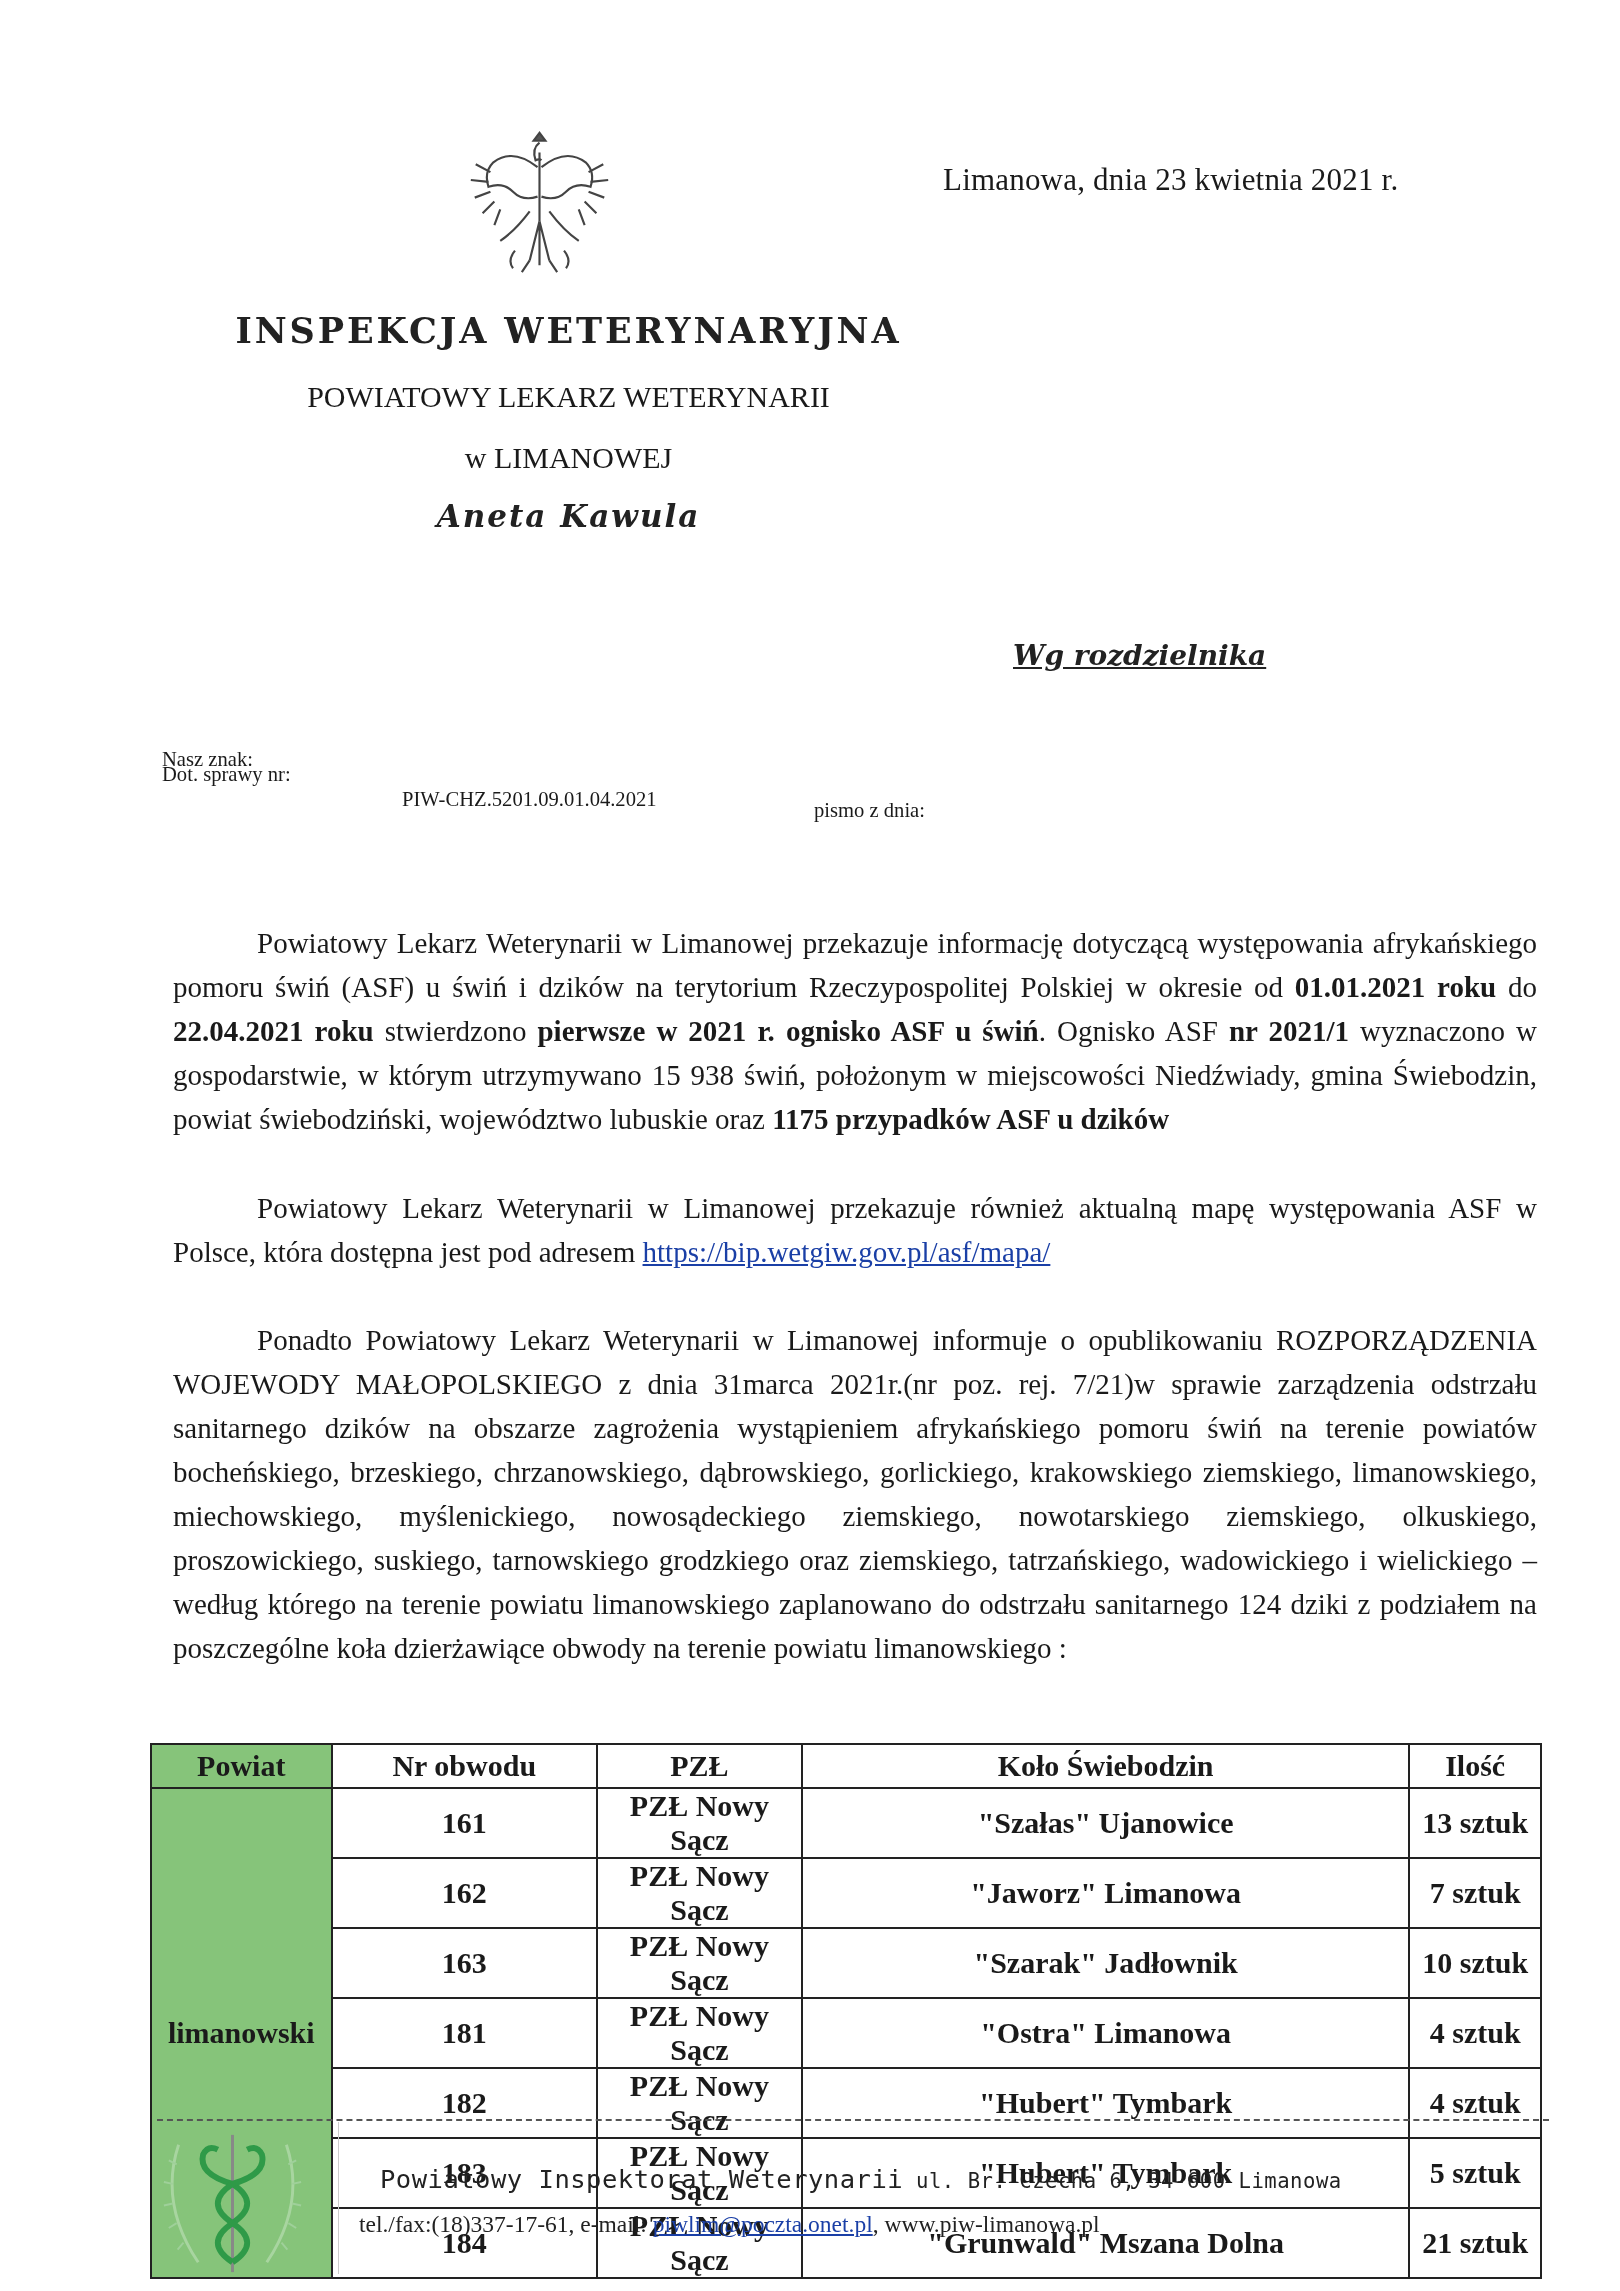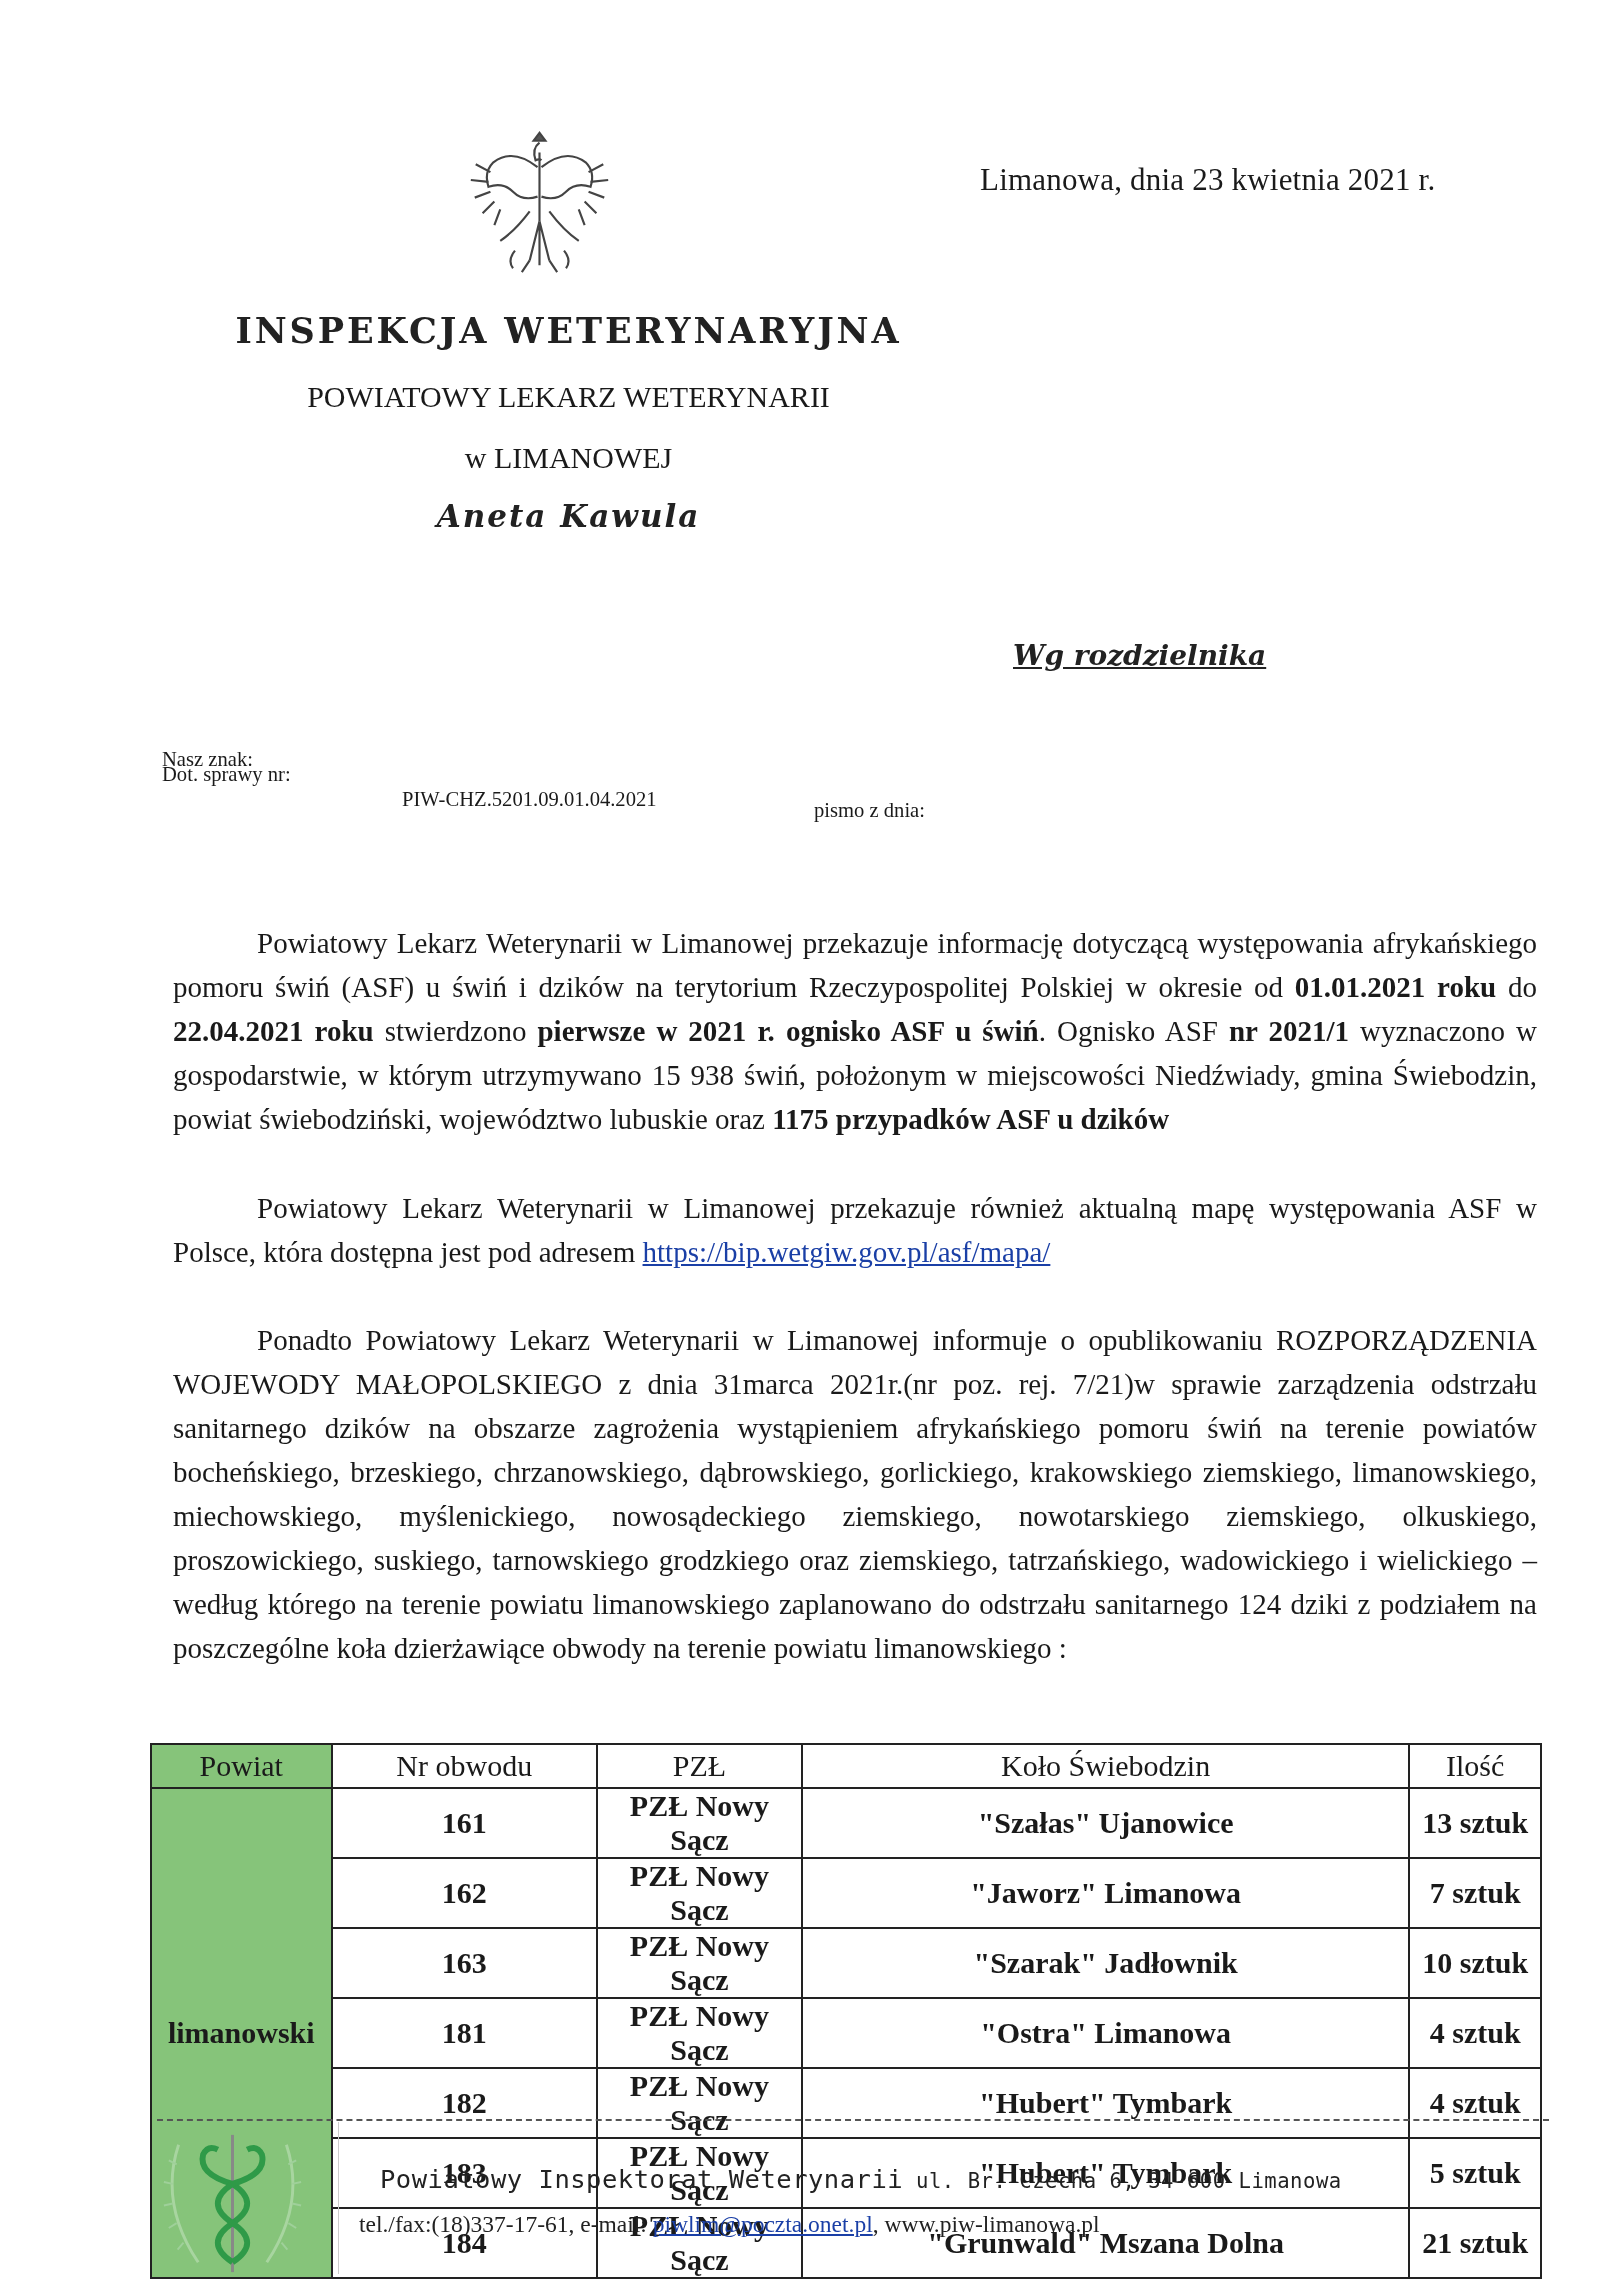--- a/index.html
+++ b/index.html
@@ -1,37 +1,37 @@
 <!DOCTYPE html>
 <html><head>
   <meta charset="utf-8">
   <style>
     html, body { margin:0; padding:0; background:#ffffff; }
     body { width:1620px; height:2292px; position:relative; overflow:hidden; color:#1a1a1a;
            font-family:"Liberation Serif", "DejaVu Serif", serif; }
     .abs { position:absolute; }
     .eagle { left:461px; top:123px; width:157px; height:162px; }
-    .date { left:980px; top:162px; font-size:31px; letter-spacing:0.2px; }
+    .date { left:943px; top:162px; font-size:31px; letter-spacing:0.2px; }
     .org { left:196px; top:310px; width:745px; text-align:center; font-family:"DejaVu Serif", serif;
            font-weight:bold; font-size:35px; letter-spacing:2.9px; color:#222; }
     .sub1 { left:196px; top:380px; width:745px; text-align:center; font-size:30px; }
     .sub2 { left:196px; top:441px; width:745px; text-align:center; font-size:30px; }
     .name { left:196px; top:498px; width:745px; text-align:center; font-family:"DejaVu Serif", serif;
             font-weight:bold; font-style:italic; font-size:31px; letter-spacing:2px; color:#222; }
     .recipient { left:1013px; top:639px; font-family:"DejaVu Serif", serif; font-weight:bold; font-style:italic;
                  font-size:28px; text-decoration:underline; color:#222;text-align:right; }
     .meta { font-size:20.6px; }
     .para { left:173px; width:1364px; font-size:29px; line-height:44px; text-align:justify; }
     .para .indent { display:inline-block; width:84px; }
     .para b { font-weight:bold; }
     .link { color:#1a3fa6; text-decoration:underline; }
     table.tbl { position:absolute; left:150px; top:1743px; width:1392px; border-collapse:collapse;
                 font-family:"Liberation Serif", serif; font-weight:bold; font-size:30px; }
     table.tbl td, table.tbl th { border:2px solid #222; height:42px; padding:0 5.9px; text-align:center; }
-    table.tbl th { font-weight:normal;text-align:center; }
+    table.tbl th { font-weight:bold;text-align:center; }
     .green { background:#86c47a; }
     .dash { left:157px; top:2119px; width:1392px; border-top:2px dashed #555; }
     .vline { left:338px; top:2122px; height:152px; border-left:1px solid #ccc; }
     .logo { left:159px; top:2125px; width:147px; height:157px; }
     .foot1 { left:380px; top:2164px; font-family:"DejaVu Sans Mono", monospace; font-size:25.5px; color:#222; letter-spacing:0.5px; }
     .foot1 .small { font-size:20.6px; }
     .foot2 { left:359px; top:2211px; font-family:"Liberation Serif", serif; font-size:23.5px; color:#222; }
   </style>
 </head>
 <body>

